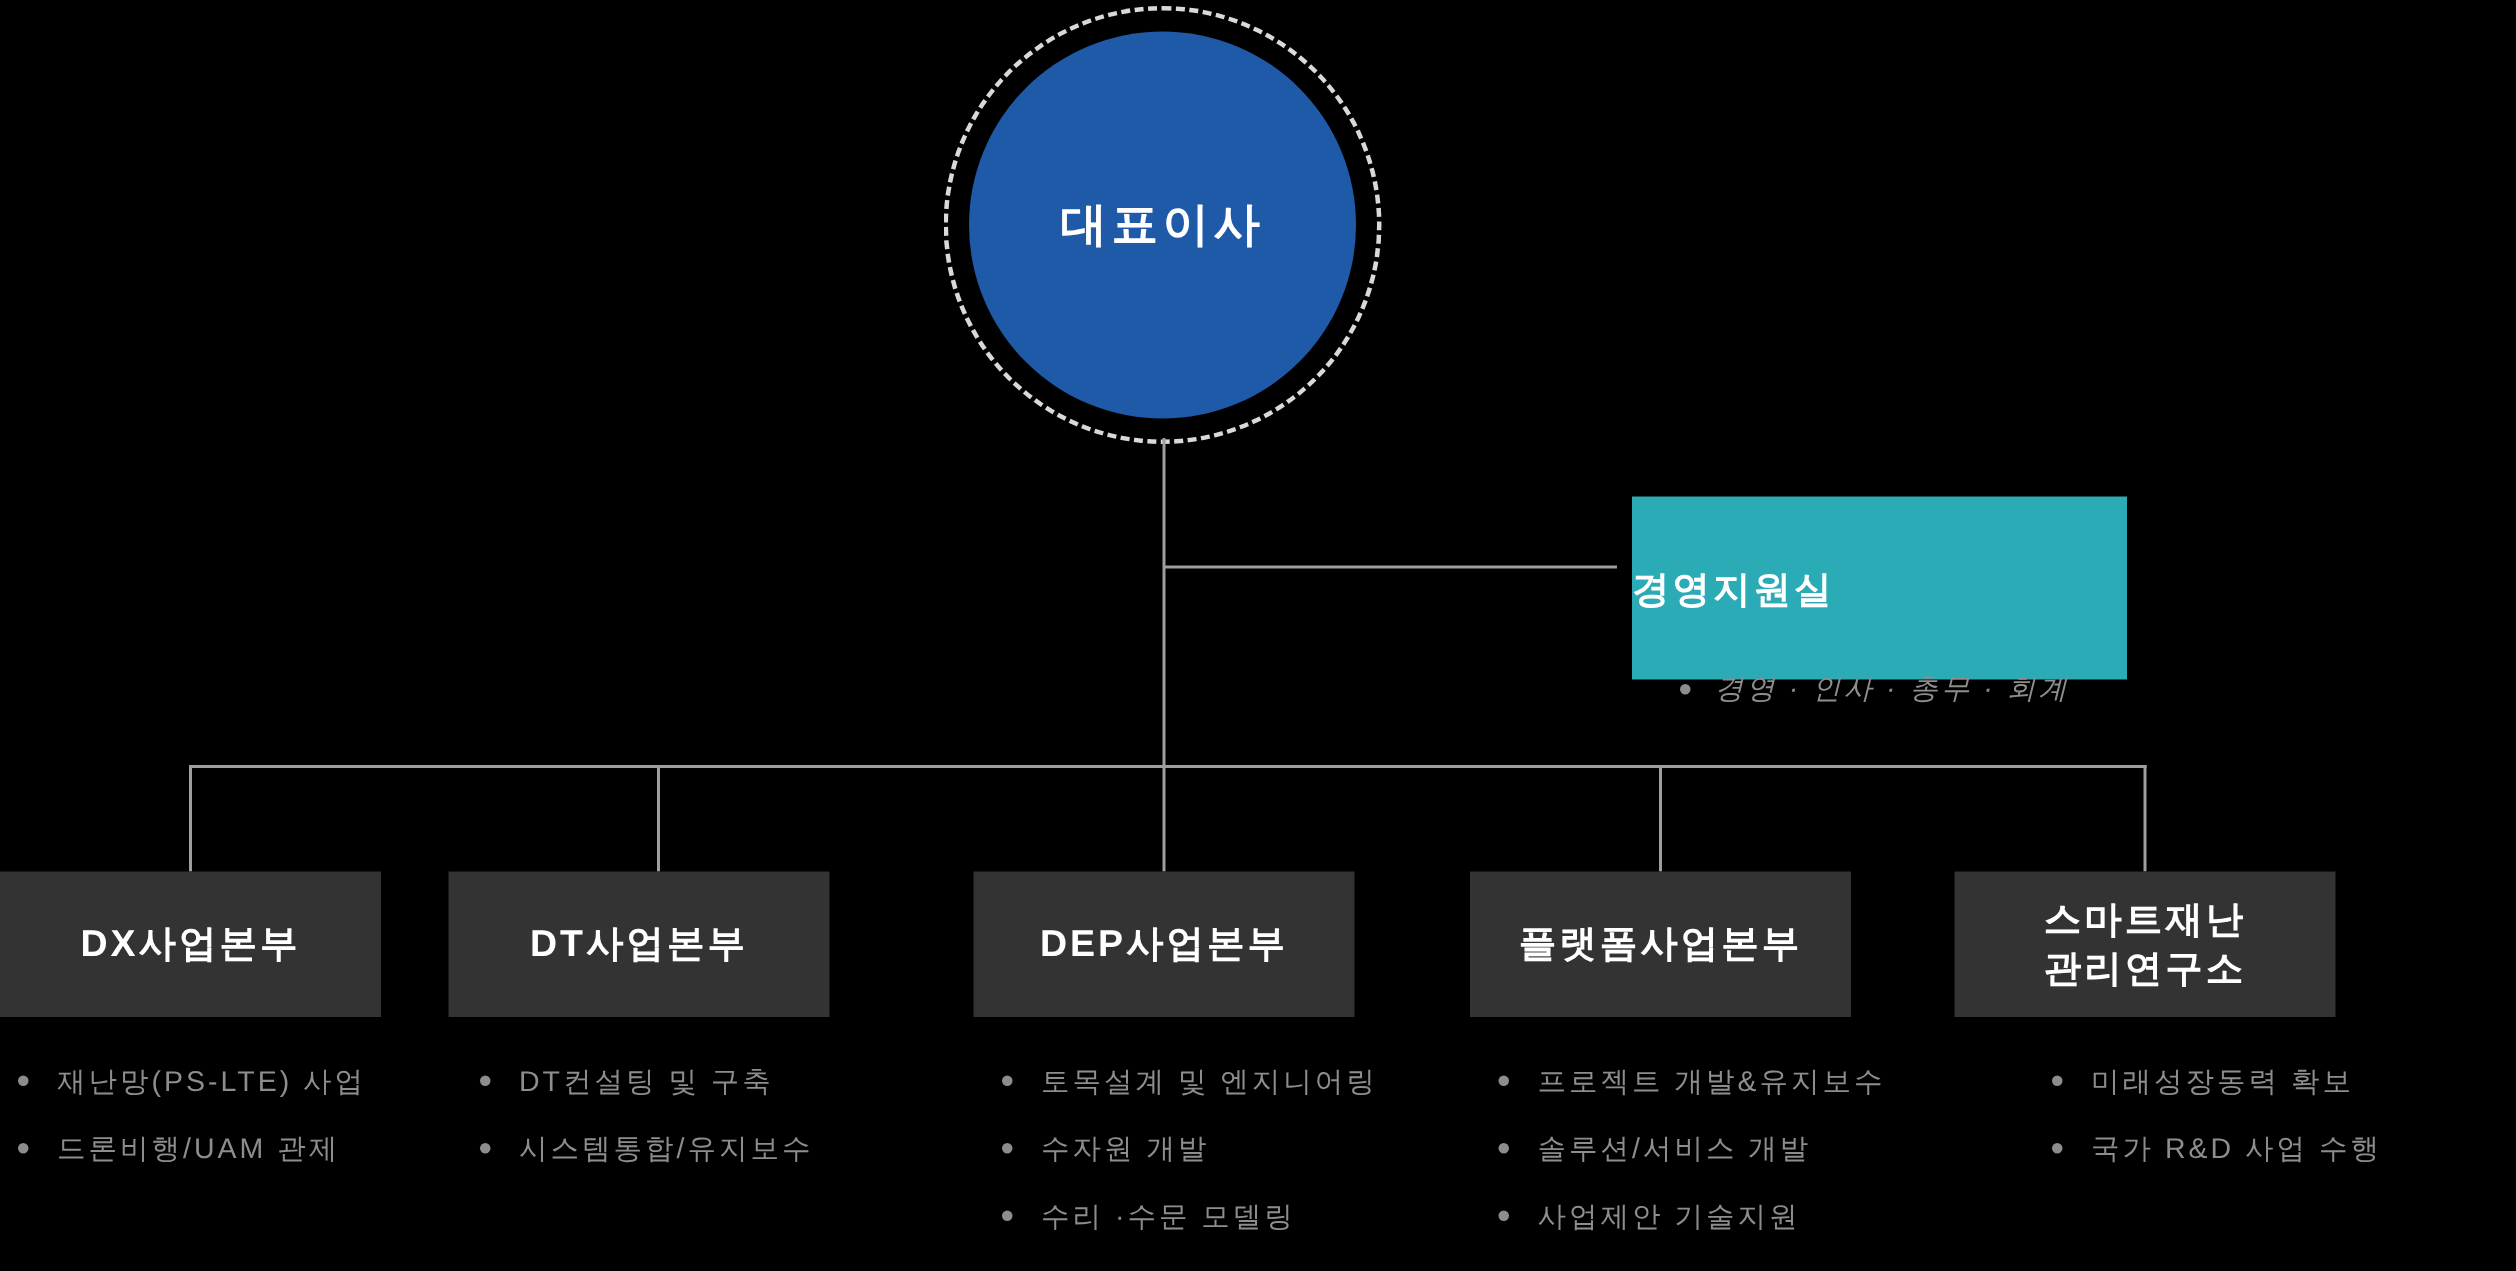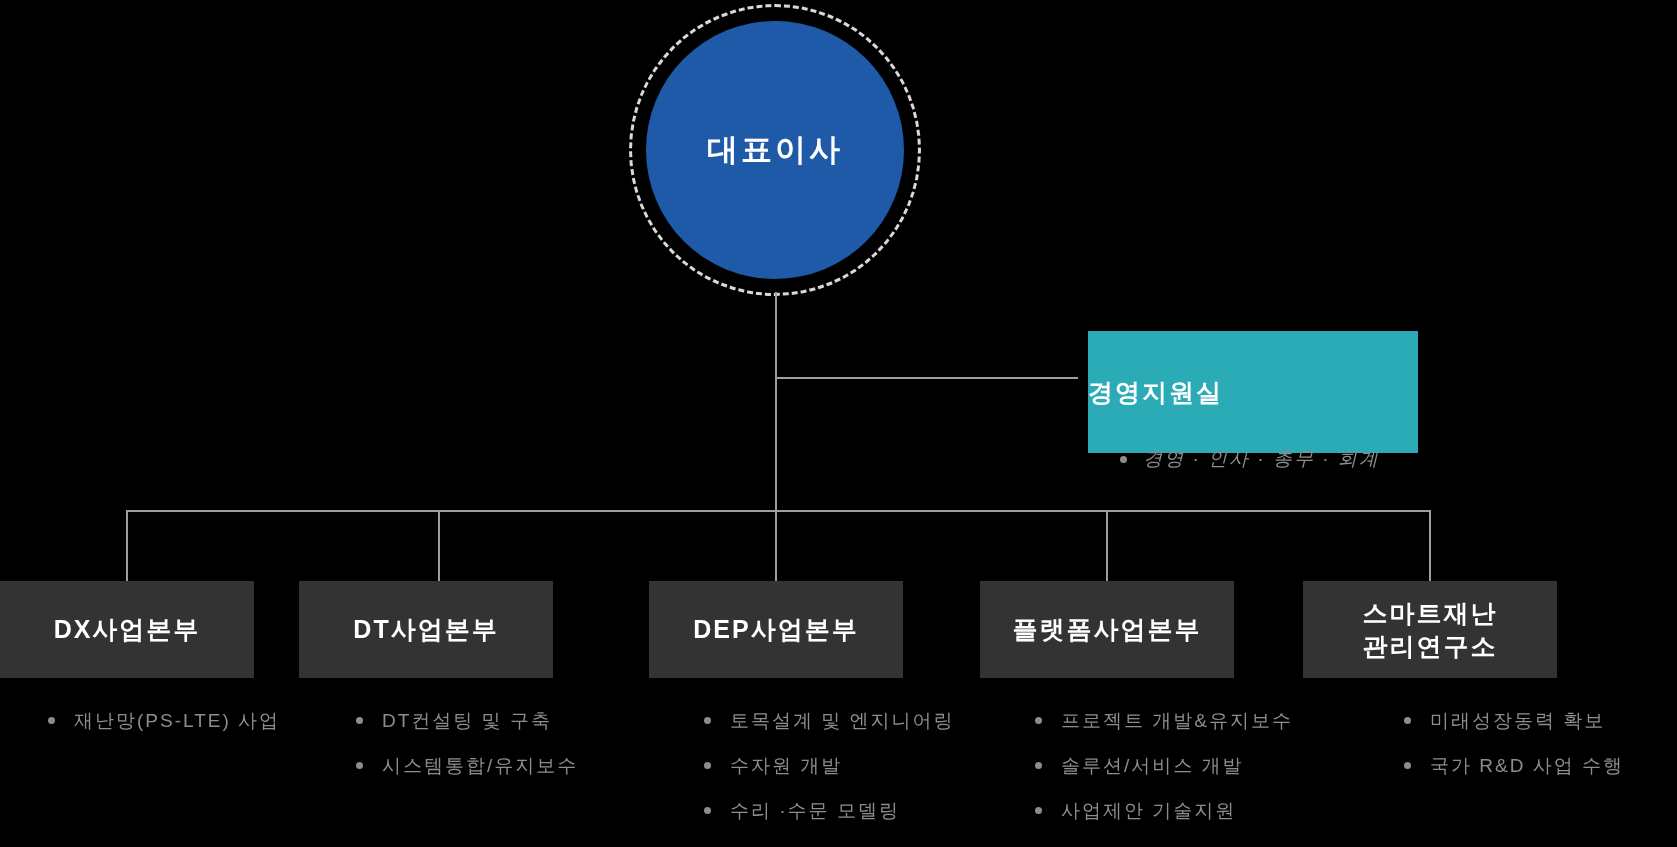--- a/index.html
+++ b/index.html
@@ -61,21 +61,20 @@
   .bullets {
     position: absolute; top: 698px;
     margin: 0; padding: 0; list-style: none;
   }
   .bullets li {
     display: flex; align-items: center;
     height: 45px;
     color: var(--gray, #8d8d8d);
     font-size: 19px; letter-spacing: 2px;
     white-space: nowrap;
-    margin-left: 36px;
   }
   .dot {
     flex: 0 0 auto;
     width: 7px; height: 7px; border-radius: 50%;
     background: var(--gray, #8d8d8d);
     margin: 0 19px 0 12px;
   }
   .support-bullet .dot { margin: 0 16px 0 0; }
 </style>
 </head>
@@ -105,20 +104,24 @@
     <span>경영 · 인사 · 총무 · 회계</span>
   </div>
 
   <div class="dept" style="left:0px">
     <span>DX사업본부</span>
   </div>
   <ul class="bullets" style="left:0px">
     <li>
         <span class="dot"></span>
         <span>재난망(PS-LTE) 사업</span>
+      </li>
+    <li>
+        <span class="dot"></span>
+        <span>드론비행/UAM 관제</span>
       </li>
   </ul>
 
   <div class="dept" style="left:299px">
     <span>DT사업본부</span>
   </div>
   <ul class="bullets" style="left:308px">
     <li>
         <span class="dot"></span>
         <span>DT컨설팅 및 구축</span>

